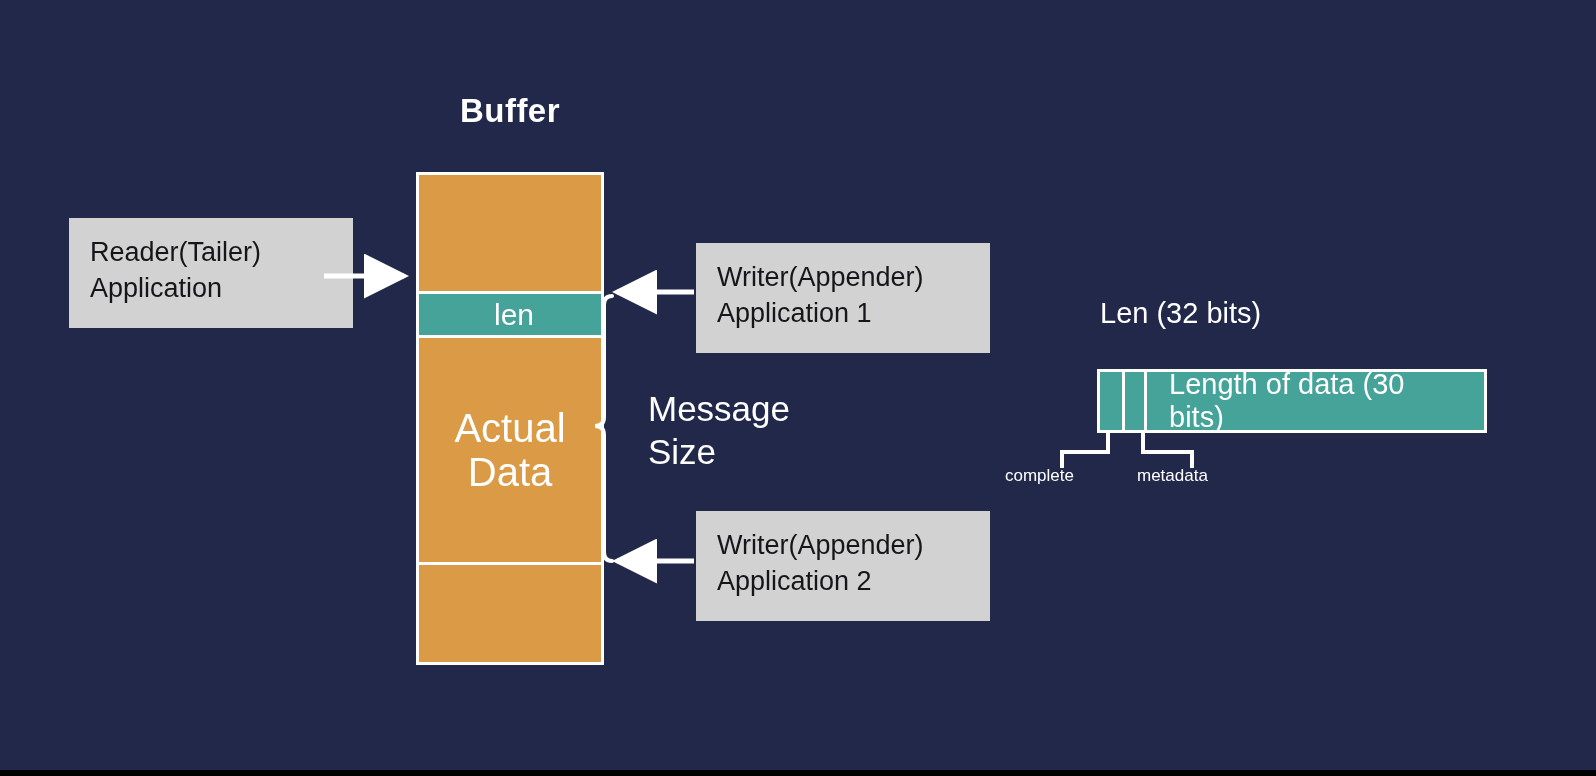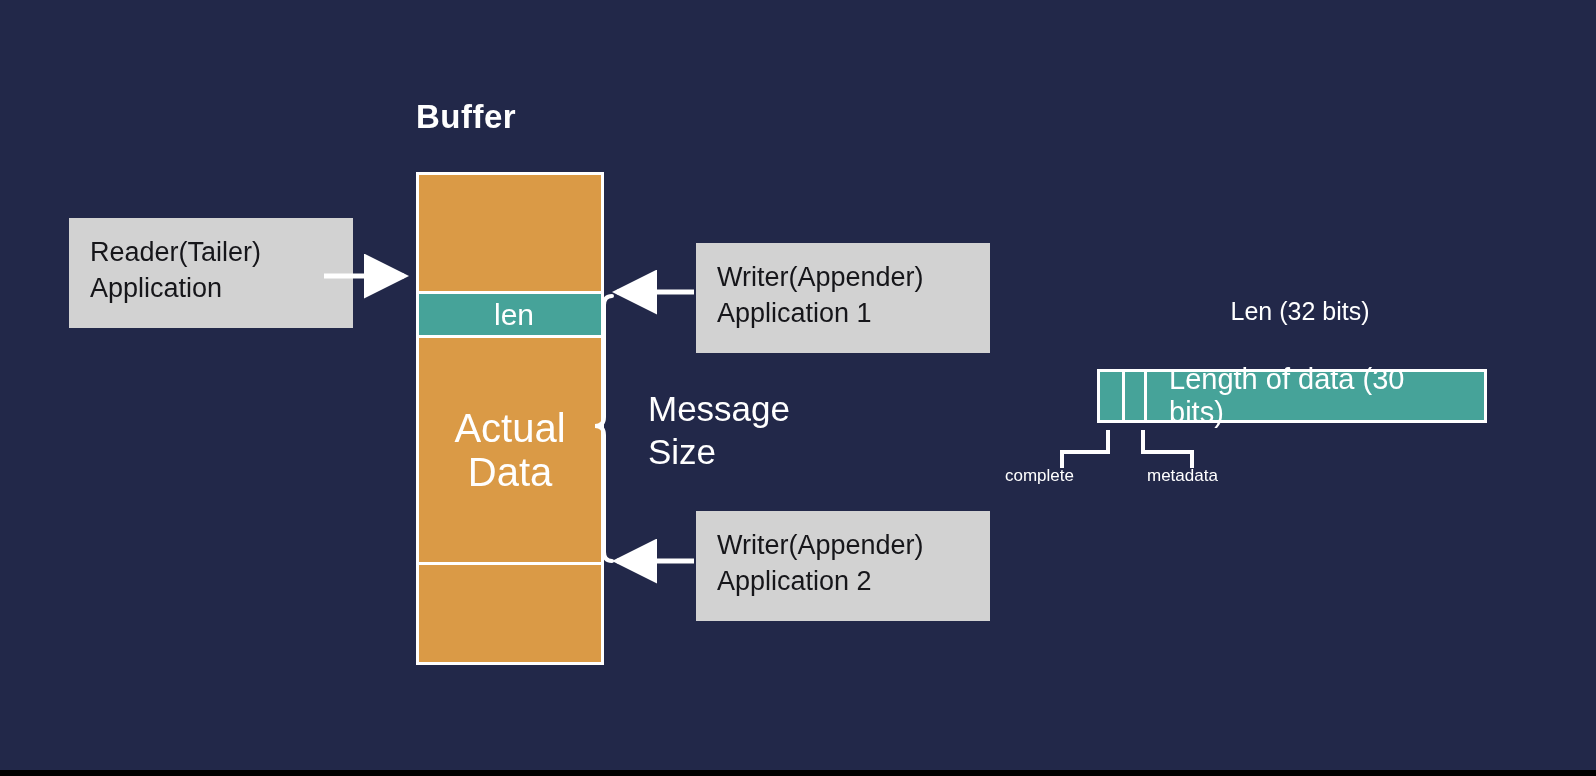--- a/index.html
+++ b/index.html
@@ -14,22 +14,22 @@
     width:1596px; height:770px;
     background:#222849;
   }
   #bottom-strip {
     position:absolute; left:0; top:770px;
     width:1596px; height:6px; background:#000;
   }
 
   
   .buffer-title {
-    position:absolute; left:416px; top:98px; width:188px;
-    color:#fff;
+    position:absolute; left:416px; top:92px; width:188px;
+    text-align:center; color:#fff;
     font-size:33px; font-weight:bold; letter-spacing:.5px;
   }
   .buffer-frame {
     position:absolute; left:416px; top:172px;
     width:188px; height:493px;
     border:3px solid #fff; background:#DA9A46;
   }
   .seg {
     position:absolute; left:0; width:182px;
     display:flex; align-items:center; justify-content:center;
@@ -59,39 +59,39 @@
 
   
   #msg-size-label {
     position:absolute; left:648px; top:388px;
     color:#fff; font-size:35px; line-height:1.22; white-space:pre-line;
   }
 
   
   .len-title {
     position:absolute; left:1100px; top:297px; width:400px;
-    text-align:center; color:#fff; font-size:25px;
+    color:#fff; font-size:29px;
   }
   .len-bar {
     position:absolute; left:1097px; top:369px;
-    height:54px; display:flex; border:3px solid #fff;
+    height:64px; display:flex; border:3px solid #fff;
   }
   .bit-cell { width:22px; background:#46A399; }
   .bit-cell + .bit-cell { border-left:3px solid #fff; }
   .len-data {
     background:#46A399; border-left:3px solid #fff;
     display:flex; align-items:center; justify-content:center;
     color:#fff; font-size:29px; padding:0 22px;
     width:340px;
   }
   .tick-label {
     position:absolute; color:#fff; font-size:17px; white-space:nowrap;
   }
   #label-complete { left:1005px; top:466px; }
-  #label-metadata { left:1137px; top:466px;margin-left:10px; }
+  #label-metadata { left:1137px; top:466px; }
 </style>
 </head>
 <body>
 
 <div id="canvas">
 
   <div class="buffer-title">Buffer</div>
 
   <div class="buffer-frame">
     <div class="seg seg-free-top"></div>

